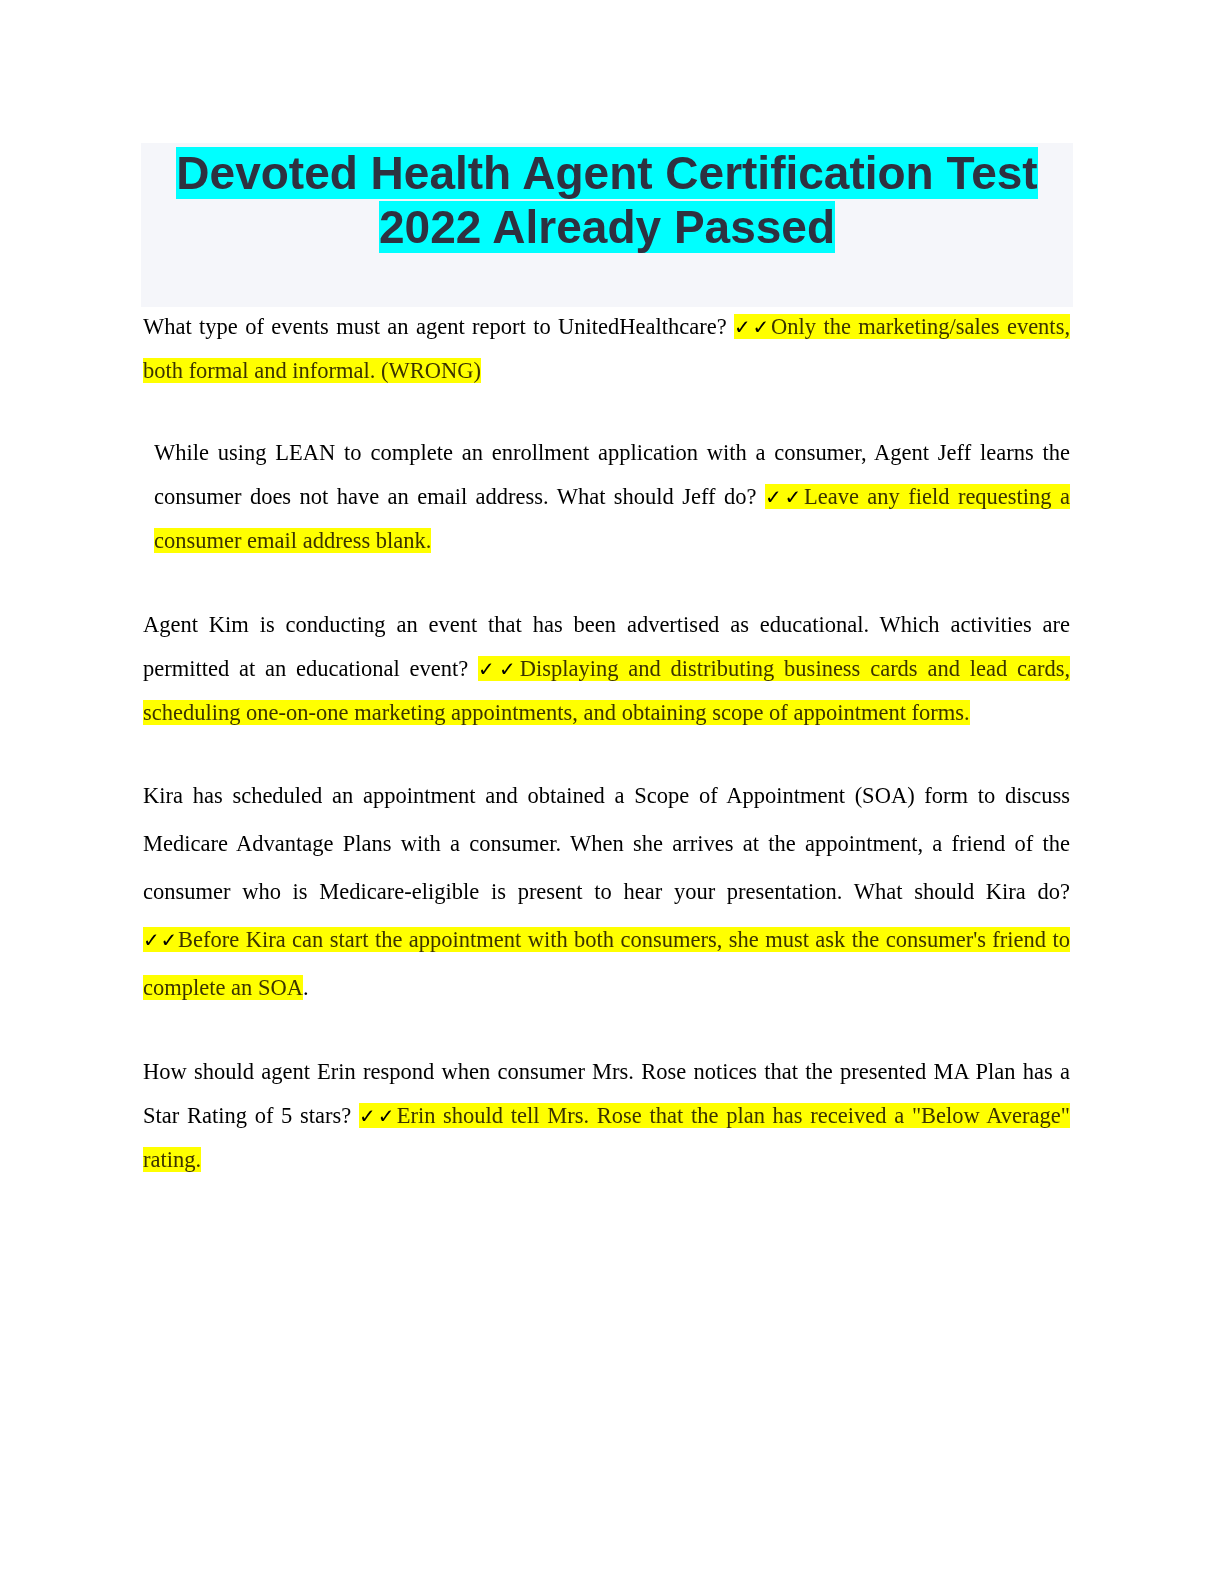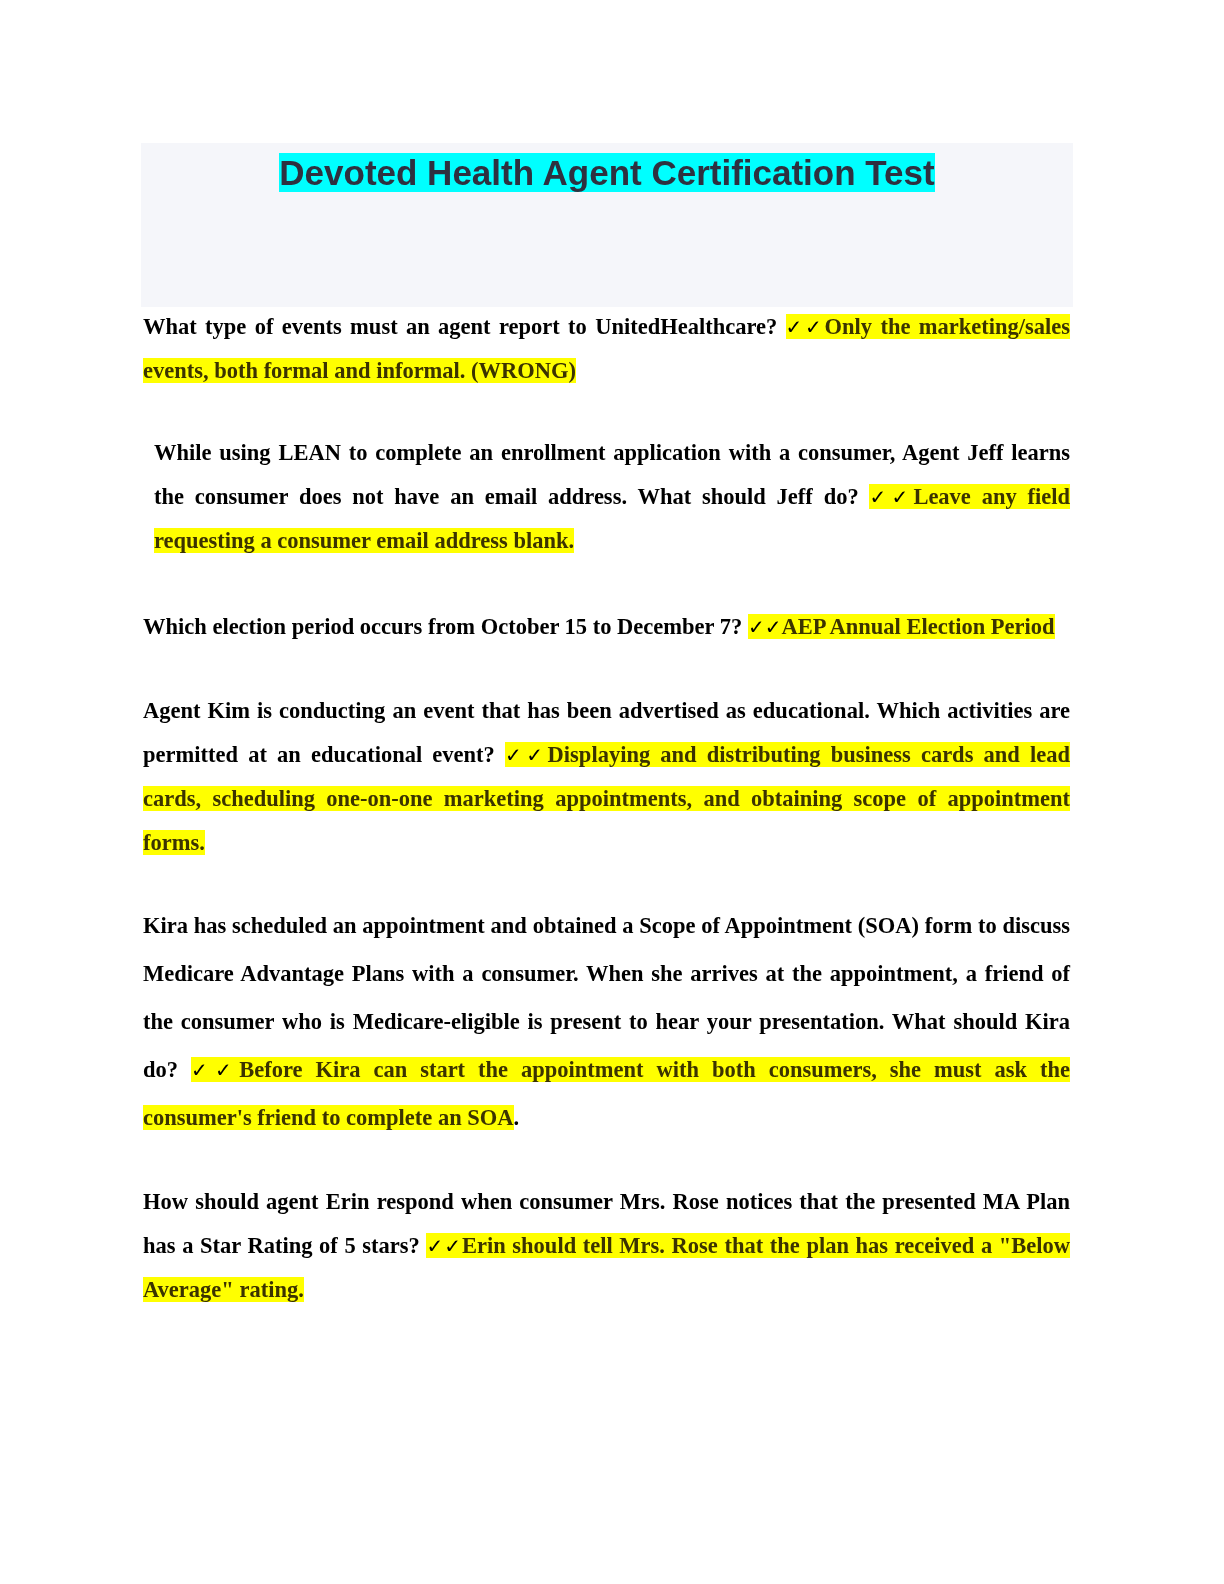--- a/index.html
+++ b/index.html
@@ -6,57 +6,55 @@
     body { width: 1224px; height: 1584px; position: relative; overflow: hidden; }
     .page { position: absolute; left: 0; top: 0; width: 1224px; height: 1584px; background: #ffffff; }
 
     .title-box {
       position: absolute; left: 141px; top: 143px; width: 932px; height: 164px;
       background: #f5f6fa; text-align: center;
     }
     .title {
       margin: 0; padding-top: 3px;
       font-family: "Liberation Sans", sans-serif; font-weight: bold;
-      font-size: 35px; line-height: 54px; color: #2e3140;
+      font-size: 46px; line-height: 54px; color: #2e3140;
     }
     .title .hl { background: #00ffff; }
 
-    .qa-list { position: absolute; left: 143px; top: 305px; width: 927px; font-weight: bold; }
+    .qa-list { position: absolute; left: 143px; top: 305px; width: 927px; }
     .qa {
       font-family: "Liberation Serif", serif; font-size: 22.5px; line-height: 44px;
       color: #000000; text-align: justify; margin: 0;
     }
     .answer { background: #ffff00; color: #3b3300; }
     .check { color: #000000; font-family: "DejaVu Sans", sans-serif; font-size: 20px; }
     .tail { color: #000; background: transparent; }
   </style>
 </head>
 <body>
 
 <div class="page">
 
   <div class="title-box">
     <h1 class="title">
       <span class="hl">Devoted Health Agent Certification Test</span><br>
+      <span class="hl">2022 Already Passed</span>
     </h1>
   </div>
 
   <div class="qa-list">
 
     <p class="qa" style="margin-top:0;">
       <span>What type of events must an agent report to UnitedHealthcare? </span><span class="answer"><span class="check">✓✓</span><span>Only the marketing/sales events, both formal and informal. (WRONG)</span></span>
     </p>
 
     <p class="qa" style="margin-top:38px;margin-left:11px;">
       <span>While using LEAN to complete an enrollment application with a consumer, Agent Jeff learns the consumer does not have an email address. What should Jeff do? </span><span class="answer"><span class="check">✓✓</span><span>Leave any field requesting a consumer email address blank.</span></span>
     </p>
 
-    <p class="qa" style="margin-top:42px;">
-      <span>Which election period occurs from October 15 to December 7? </span><span class="answer"><span class="check">✓✓</span><span>AEP Annual Election Period</span></span>
-    </p>
 
     <p class="qa" style="margin-top:40px;">
       <span>Agent Kim is conducting an event that has been advertised as educational. Which activities are permitted at an educational event? </span><span class="answer"><span class="check">✓✓</span><span>Displaying and distributing business cards and lead cards, scheduling one-on-one marketing appointments, and obtaining scope of appointment forms.</span></span>
     </p>
 
     <p class="qa" style="margin-top:37px; line-height:48px;">
       <span>Kira has scheduled an appointment and obtained a Scope of Appointment (SOA) form to discuss Medicare Advantage Plans with a consumer. When she arrives at the appointment, a friend of the consumer who is Medicare-eligible is present to hear your presentation. What should Kira do? </span><span class="answer"><span class="check">✓✓</span><span>Before Kira can start the appointment with both consumers, she must ask the consumer's friend to complete an SOA</span></span><span class="tail">.</span>
     </p>
 
 

